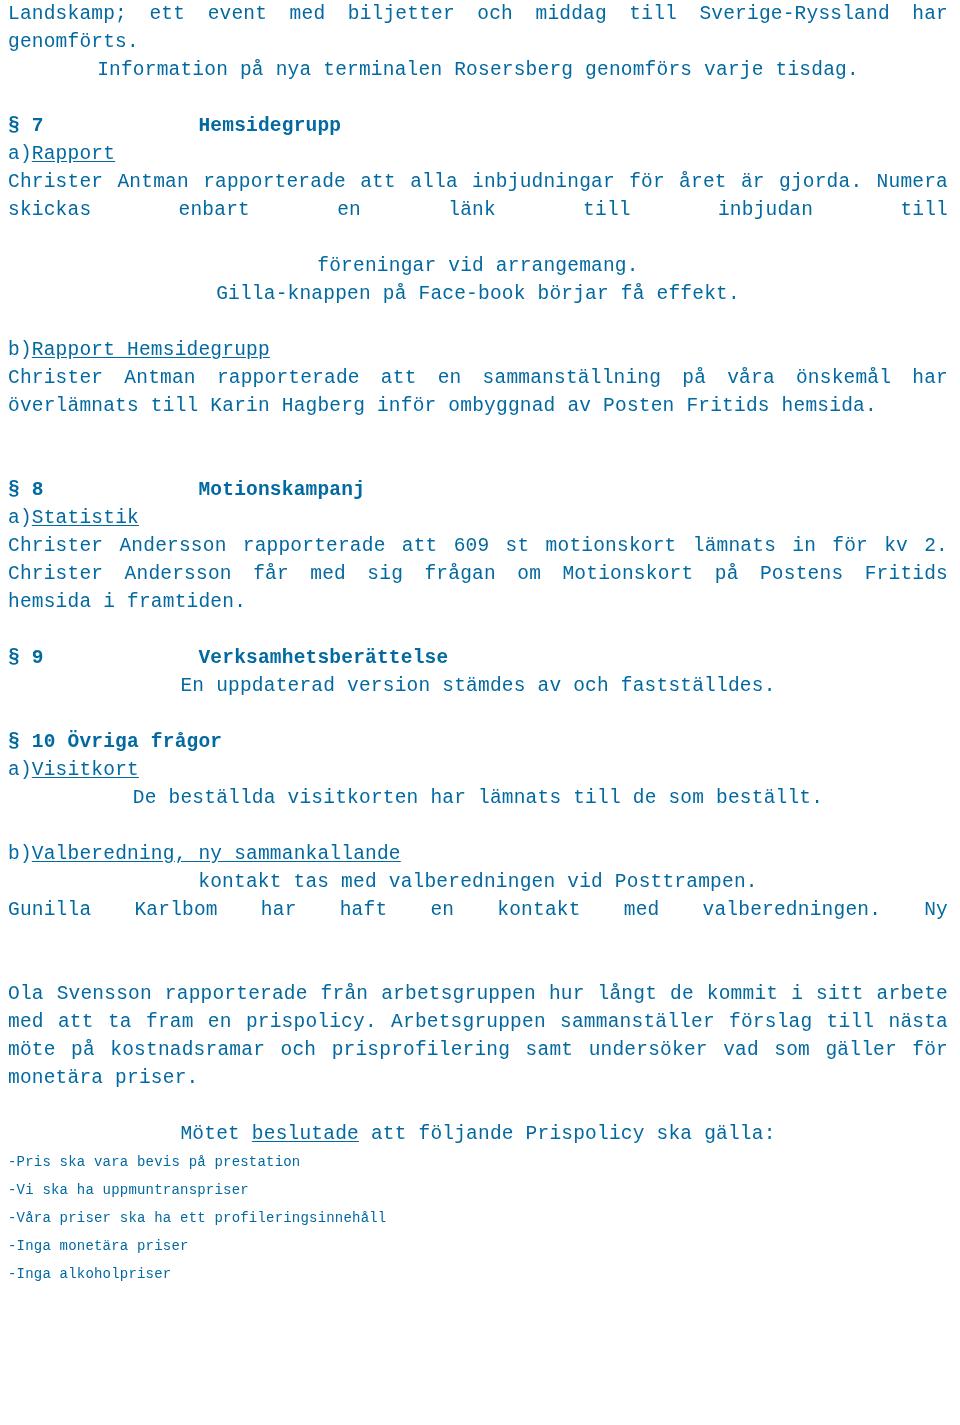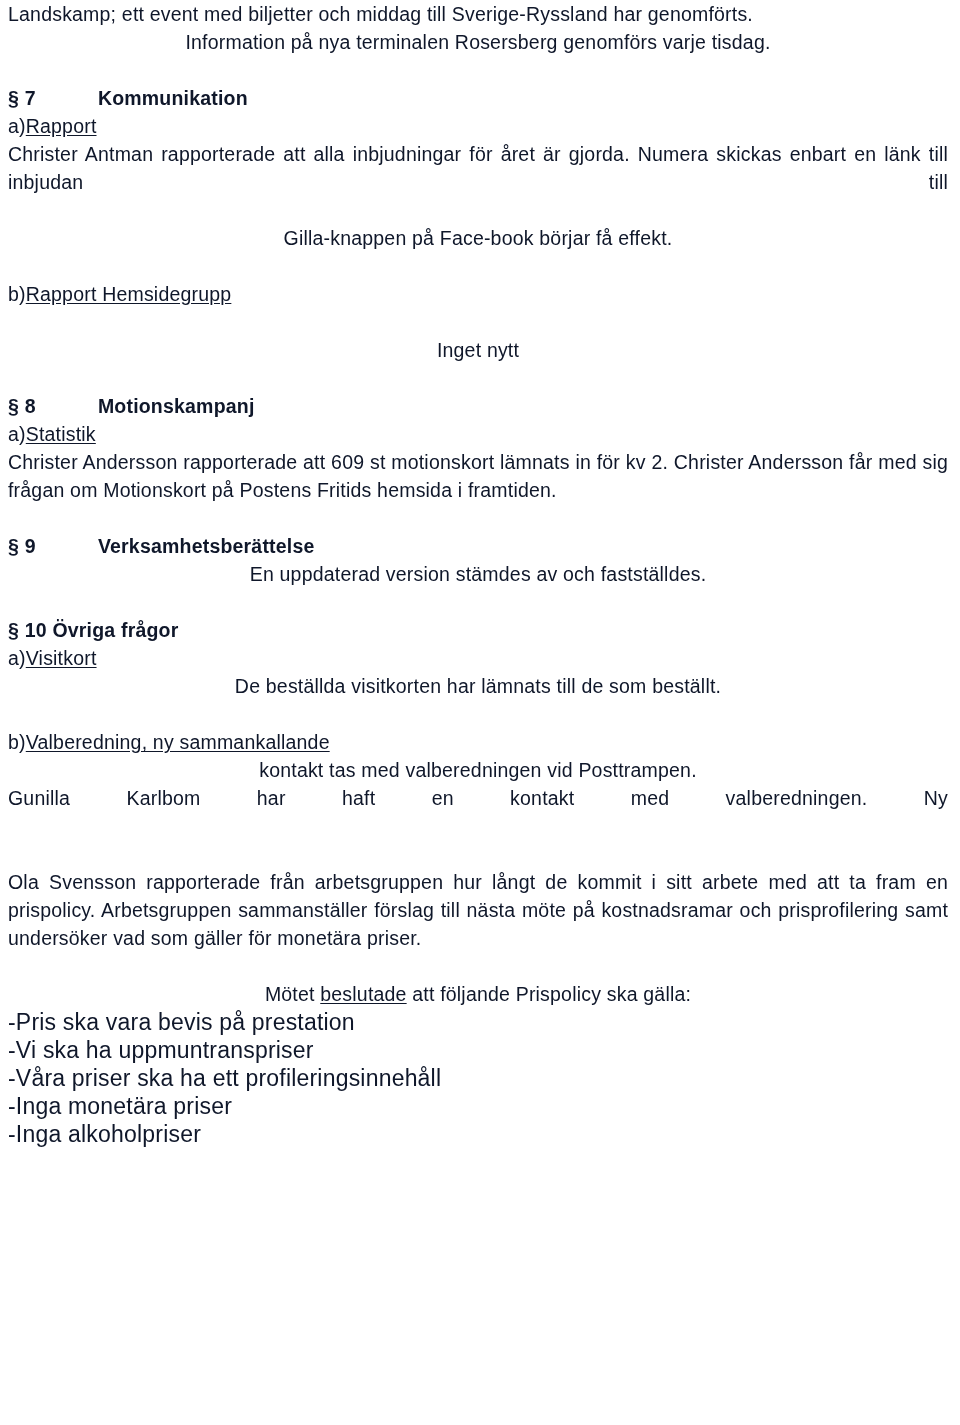--- a/index.html
+++ b/index.html
@@ -6,22 +6,22 @@
     margin: 0;
     padding: 0;
     background: #ffffff;
   }
   .page {
     position: relative;
     width: 960px;
     height: 1425px;
     background: #ffffff;
     overflow: hidden;
-    font-family: Liberation Sans, sans-serif;
-    color: #0f172a;
+    font-family: Liberation Mono, monospace;
+    color: #0369a1;
   }
   .body-wrap {
     position: absolute;
     left: 8px;
     top: 0px;
     width: 940px;
   }
   
   .para {
     font-size: 19.5px;
@@ -64,50 +64,51 @@
     text-underline-offset: 2px;
   }
   .uw {
     text-decoration: underline;
     text-underline-offset: 2px;
   }
   .gap {
     height: 28px;
   }
   .bullet-line {
-    font-size: 23px;
+    font-size: 14px;
     line-height: 28px;
     letter-spacing: 0.2px;
     white-space: pre;
     margin: 0;
   }
 </style>
 </head>
 <body>
 
 <div class="page">
   <div class="body-wrap">
 
     <p class="para"><span>Landskamp; ett event med biljetter och middag till Sverige-Ryssland har genomförts.</span></p>
     <p class="para nojustify"><span>Information på nya terminalen Rosersberg genomförs varje tisdag.</span></p>
 
     <div class="gap"></div>
 
-    <p class="sec-head"><span>§ 7</span><span>		</span><span>Kommunikation</span></p>
+    <p class="sec-head"><span>§ 7</span><span>		</span><span>Hemsidegrupp</span></p>
     <p class="sub-head"><span>a)</span><span class="u">Rapport</span></p>
     <p class="para">Christer Antman rapporterade att alla inbjudningar för året är gjorda. Numera skickas enbart en länk till inbjudan till<span class="fill"></span></p>
+    <p class="para nojustify">föreningar vid arrangemang.</p>
     <p class="para nojustify">Gilla-knappen på Face-book börjar få effekt.</p>
 
     <div class="gap"></div>
 
     <p class="sub-head"><span>b)</span><span class="u">Rapport Hemsidegrupp</span></p>
+    <p class="para"><span>Christer Antman rapporterade att en sammanställning på våra önskemål har överlämnats till Karin Hagberg inför ombyggnad av Posten Fritids hemsida.</span></p>
 
     <div class="gap"></div>
 
-    <p class="para nojustify"><span>Inget nytt</span></p>
 
     <div class="gap"></div>
 
     <p class="sec-head"><span>§ 8</span><span>		</span><span>Motionskampanj</span></p>
     <p class="sub-head"><span>a)</span><span class="u">Statistik</span></p>
     <p class="para"><span>Christer Andersson rapporterade att 609 st motionskort lämnats in för kv 2. Christer Andersson får med sig frågan om Motionskort på Postens Fritids hemsida i framtiden.</span></p>
 
     <div class="gap"></div>
 
     <p class="sec-head"><span>§ 9</span><span>		</span><span>Verksamhetsberättelse</span></p>

